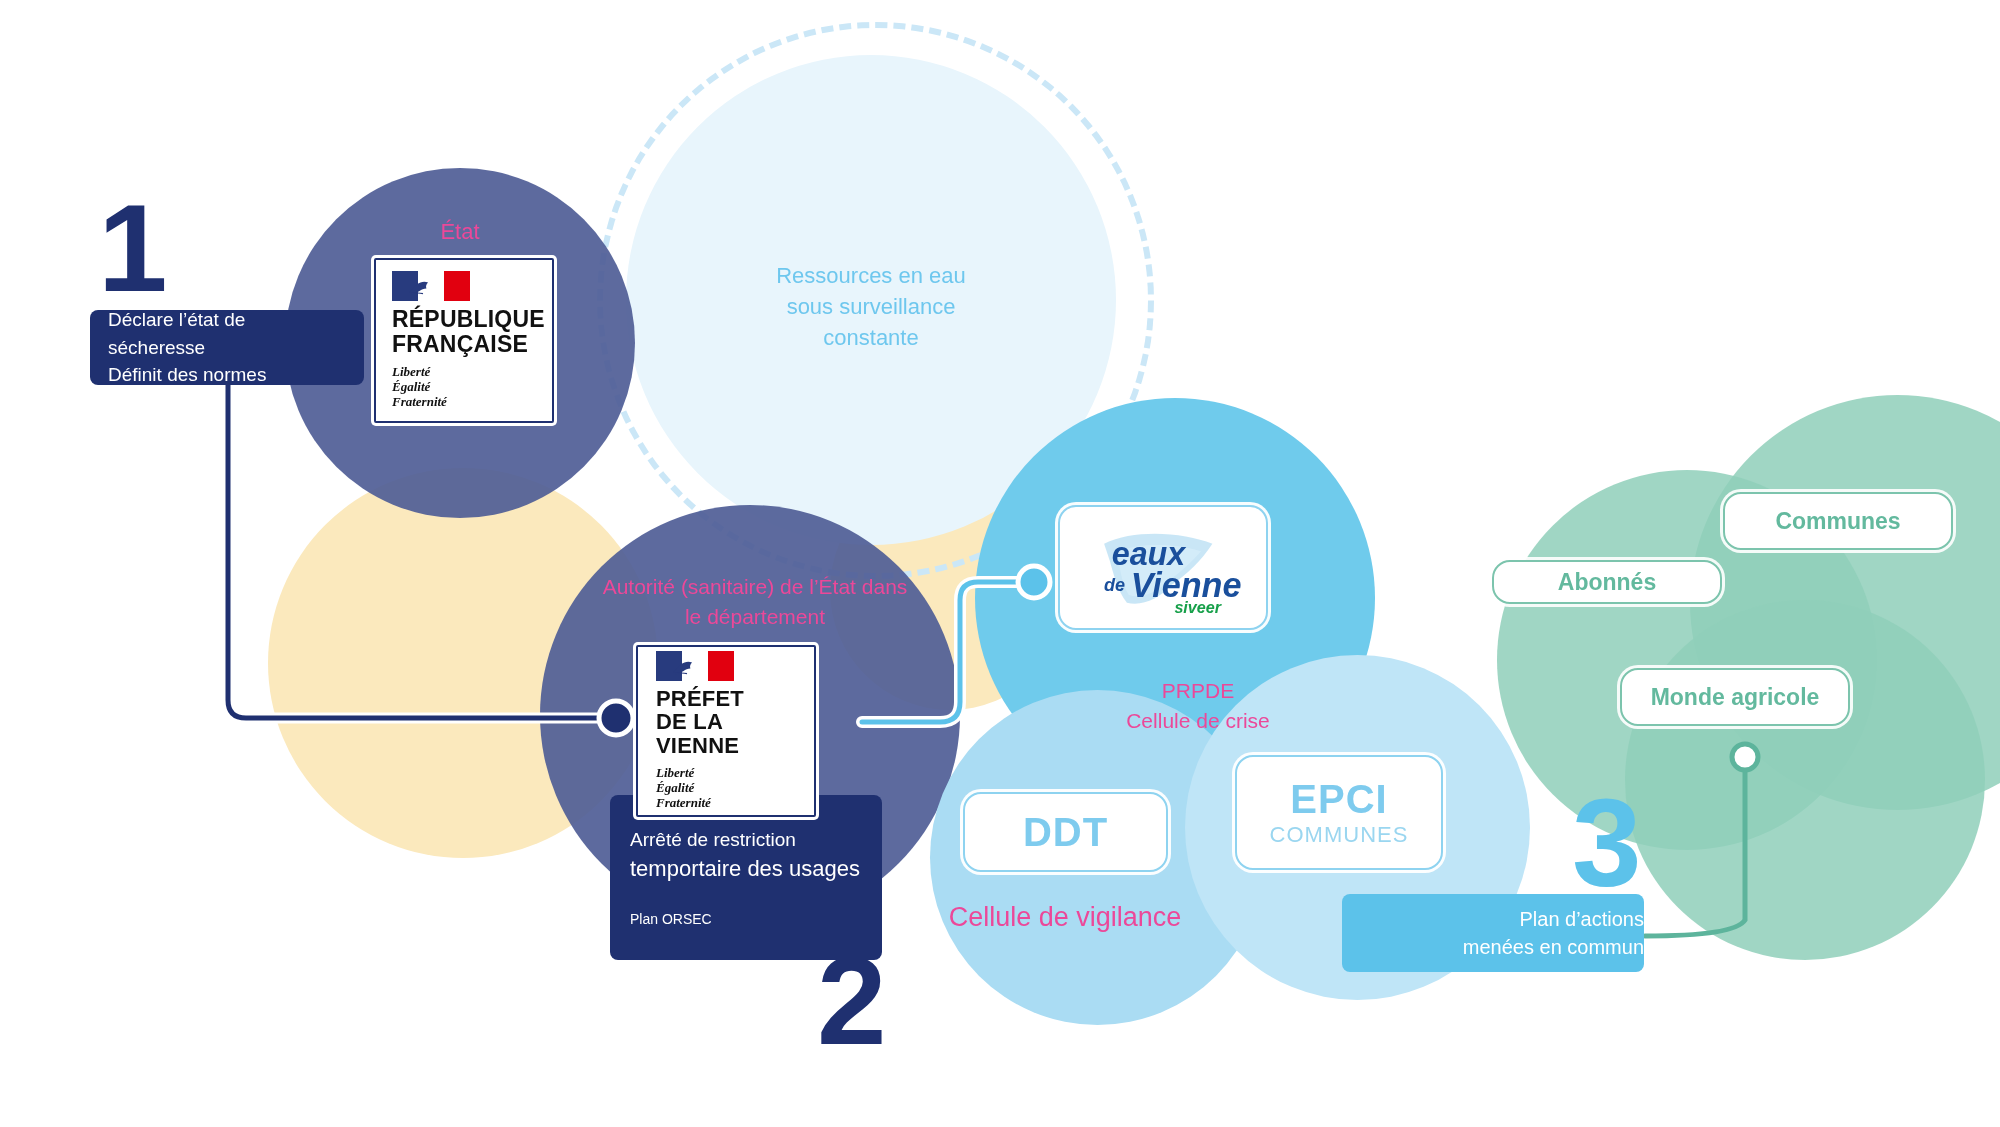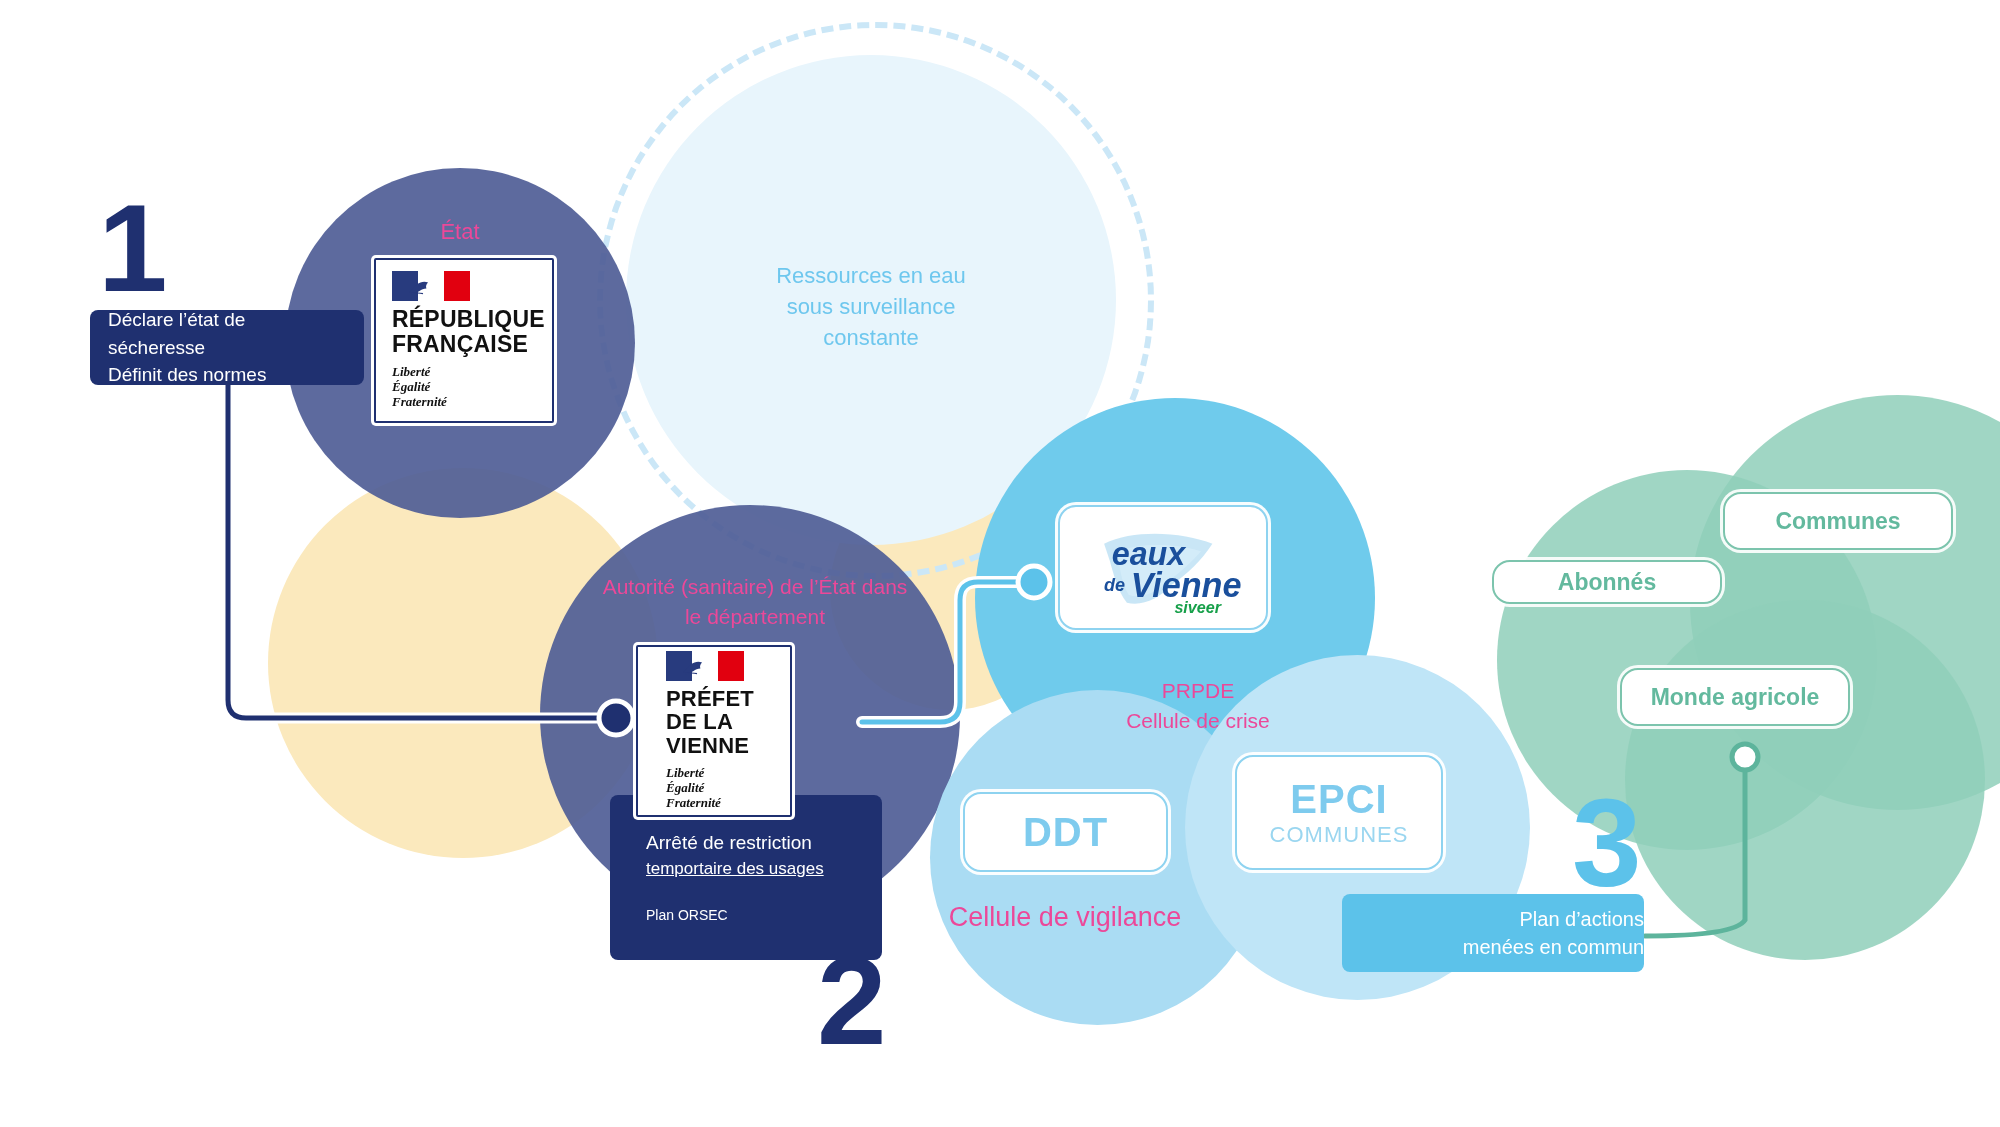--- a/index.html
+++ b/index.html
@@ -131,40 +131,40 @@
     <div>Ressources en eau</div>
     <div>sous surveillance</div>
     <div>constante</div>
   </div>
 
   <div class="ctext" style="left:560px;top:572px;width:390px;font-size:21px;line-height:1.45;">
     <div>Autorité (sanitaire) de l’État dans</div>
     <div>le département</div>
   </div>
 
-  <div class="logocard navyring" style="left:636px;top:645px;width:156px;height:172px;padding:14px 28px;z-index:6;">
+  <div class="logocard navyring" style="left:636px;top:645px;width:180px;height:172px;padding:14px 18px;z-index:6;">
     <div class="flagbox">
       <div class="fb"></div>
         <div class="fw"></div>
         <div class="fr"></div>
       <svg class="marianne" viewBox="0 0 40 26">
         <path d="M4 20 C8 17 10 13 13 11 C17 8 22 7 26 9 C24 11 23 13 24 16 C21 16 18 17 16 19 C12 21 8 21 4 20 Z" fill="#283B7E"></path>
         <path d="M6 22 C11 21 16 21 20 22" stroke="#283B7E" stroke-width="1.3" fill="none"></path>
       </svg>
     </div>
     <div class="rf-name" style="font-size:22px;">PRÉFET</div>
     <div class="rf-name" style="font-size:22px;margin-bottom:8px;">DE LA VIENNE</div>
     <div class="rf-motto" style="font-size:13px;">Liberté</div>
     <div class="rf-motto" style="font-size:13px;">Égalité</div>
     <div class="rf-motto" style="font-size:13px;">Fraternité</div>
   </div>
 
-  <div class="callout navy" style="left:610px;top:795px;width:272px;height:165px;padding:0 36px;z-index:5;">
+  <div class="callout navy" style="left:610px;top:795px;width:272px;height:165px;padding:0 20px;z-index:5;">
     <div style="font-size:19px;line-height:1.45;">Arrêté de restriction</div>
-    <div style="font-size:17px;line-height:1.45;text-decoration:underline;">temportaire des usages</div>
+    <div style="font-size:22px;line-height:1.45;">temportaire des usages</div>
     <div style="font-size:14px;line-height:1.45;margin-top:24px;">Plan ORSEC</div>
   </div>
 
   <div class="chip blue" style="left:1058px;top:505px;width:210px;height:125px;">
     <svg viewBox="0 0 200 110" style="width:190px;height:105px;">
       <path d="M38 30 C70 14 122 18 152 30 C140 48 126 62 108 74 C96 88 78 96 62 92 C52 80 48 62 44 48 Z" fill="#bfe2f5" opacity=".85"></path>
       <path d="M52 38 C78 28 118 30 140 38 C128 52 116 62 102 72 C92 82 76 88 64 84 C56 72 54 52 52 38 Z" fill="#d6eefa" opacity=".8"></path>
       <text x="46" y="52" font-family="Liberation Sans, sans-serif" font-size="34" font-weight="bold" font-style="italic" fill="#1a4f9c">eaux</text>
       <text x="38" y="80" font-family="Liberation Sans, sans-serif" font-size="19" font-weight="bold" font-style="italic" fill="#1a4f9c">de</text>
       <text x="66" y="86" font-family="Liberation Sans, sans-serif" font-size="36" font-weight="bold" font-style="italic" fill="#1a4f9c">Vienne</text>

